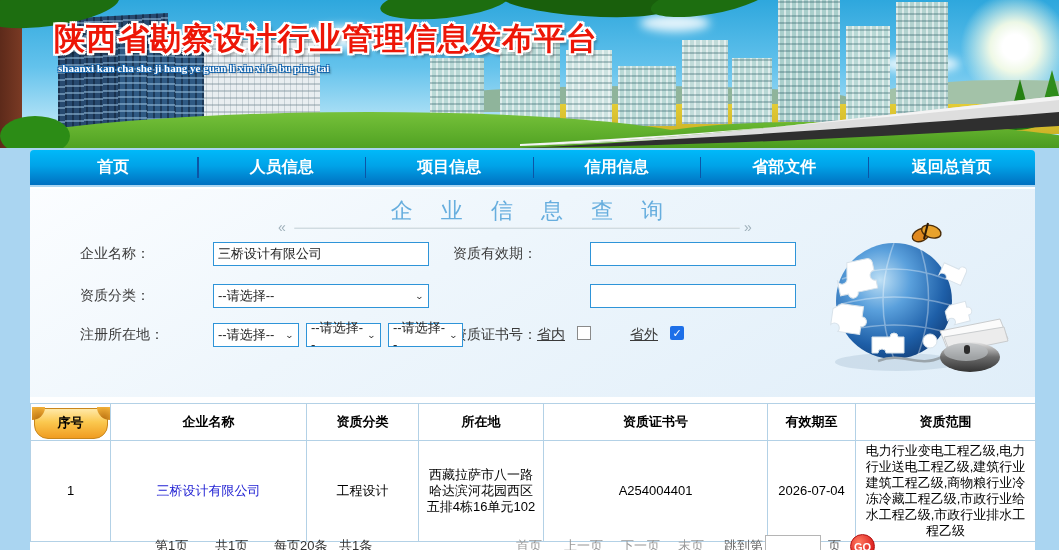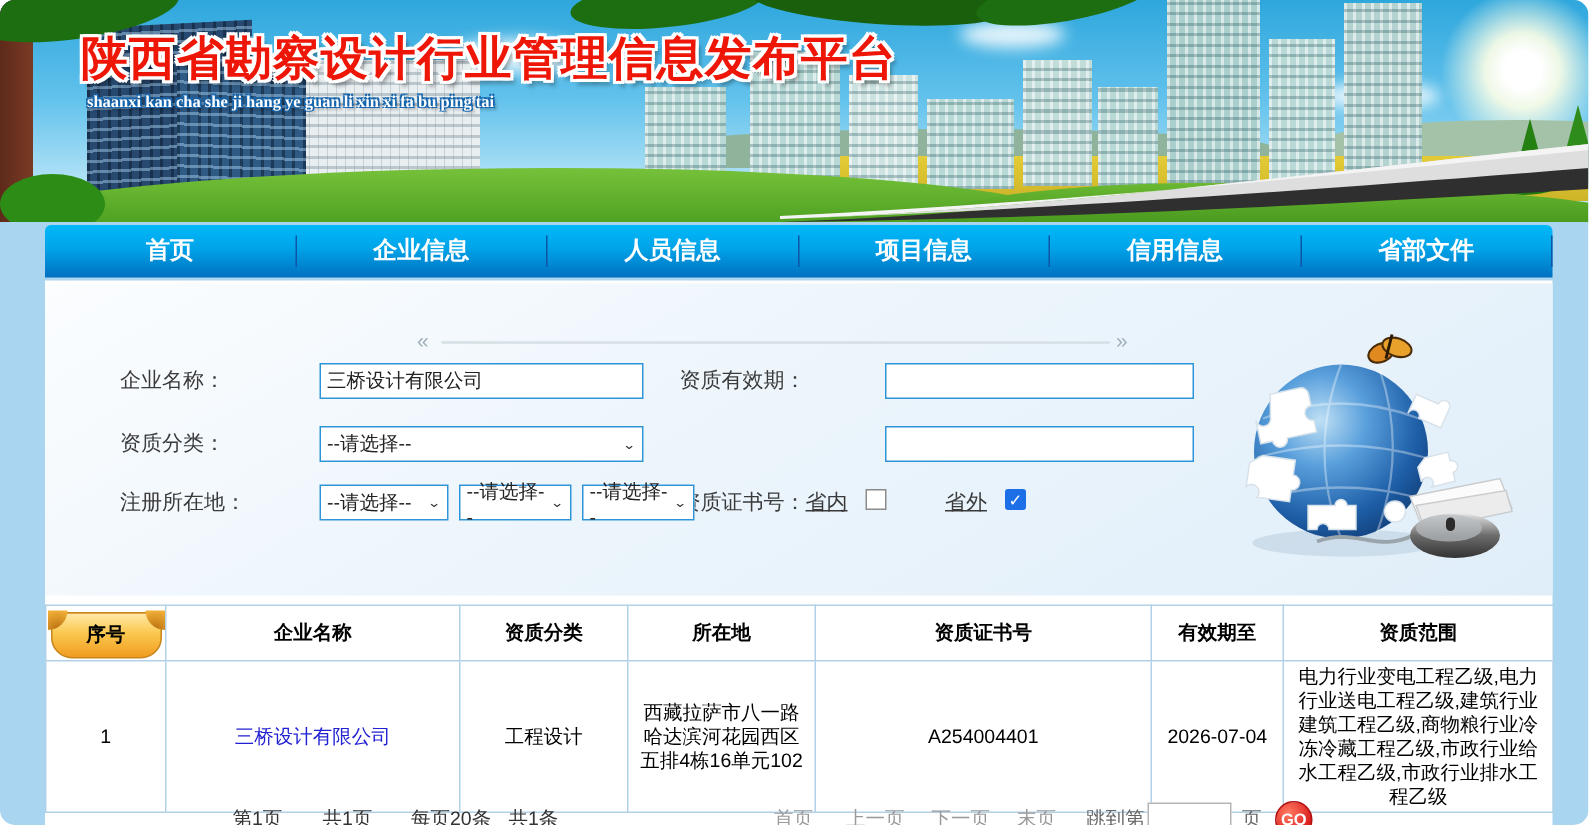--- a/index.html
+++ b/index.html
@@ -1,18 +1,18 @@
 <!DOCTYPE html>
 <html><head>
 <meta charset="utf-8">
 <style>
   * { margin:0; padding:0; box-sizing:border-box; }
   html,body { width:1059px; height:550px; overflow:hidden; }
   body { font-family:"Liberation Sans","DejaVu Sans",sans-serif; }
-  .page { position:relative; width:1059px; height:550px; background:#aad5f1; overflow:hidden;border-radius:10px; }
+  .page { position:relative; width:1059px; height:550px; background:#aad5f1; overflow:hidden; }
 
   
   .banner { position:absolute; left:0; top:0; width:1059px; height:148px; overflow:hidden;
             background:linear-gradient(180deg,#2ea7dd 0%,#63c2ec 45%,#aadff5 78%,#c8ecf9 100%); }
   .sun { position:absolute; left:960px; top:-8px; width:110px; height:110px;
          background:radial-gradient(circle,#ffffff 0 16%,rgba(255,255,230,.9) 32%,rgba(255,255,255,0) 70%); }
   .cloud { position:absolute; background:rgba(255,255,255,.85); border-radius:50%; filter:blur(5px); }
   .mountain { position:absolute; background:#8fb49b; border-radius:50% 50% 0 0; }
   .yellowfield { position:absolute; left:500px; bottom:14px; width:559px; height:30px;
                  background:linear-gradient(180deg,#e3cc36,#cdb327); }
@@ -146,35 +146,36 @@
     <div class="leaf" style="left:650px;top:-16px;width:120px;height:30px;transform:rotate(-10deg);"></div>
     <div class="leaf" style="left:0px;bottom:-8px;width:70px;height:40px;background:#2c8c16;"></div>
 
     <div class="banner-title">陕西省勘察设计行业管理信息发布平台</div>
     <div class="banner-pinyin">shaanxi  kan cha she ji hang ye guan li xin xi fa bu ping tai</div>
   </div>
 
   <div class="nav">
     <div class="nav-item">首页</div>
     <div class="nav-sep"></div>
-    <div class="nav-item">企业信息</div>
     <div class="nav-sep"></div>
     <div class="nav-item">人员信息</div>
     <div class="nav-sep"></div>
     <div class="nav-item">项目信息</div>
     <div class="nav-sep"></div>
     <div class="nav-item">信用信息</div>
     <div class="nav-sep"></div>
     <div class="nav-item">省部文件</div>
     <div class="nav-sep"></div>
+    <div class="nav-item">返回总首页</div>
   </div>
 
   <div class="content">
 
     <div class="panel">
+      <div class="panel-title">企 业 信 息 查 询</div>
       <span class="div-arrow arrow-l">«</span>
       <div class="divider-line"></div>
       <span class="div-arrow arrow-r">»</span>
 
       <div class="f-label" style="left:50px;top:56px;">企业名称：</div>
       <input class="f-input" style="left: 183px; top: 53px; width: 216px;" value="三桥设计有限公司">
       <div class="f-label" style="left:423px;top:56px;">资质有效期：</div>
       <input class="f-input" style="left: 560px; top: 53px; width: 206px;" value="">
 
       <div class="f-label" style="left:50px;top:98px;">资质分类：</div>

